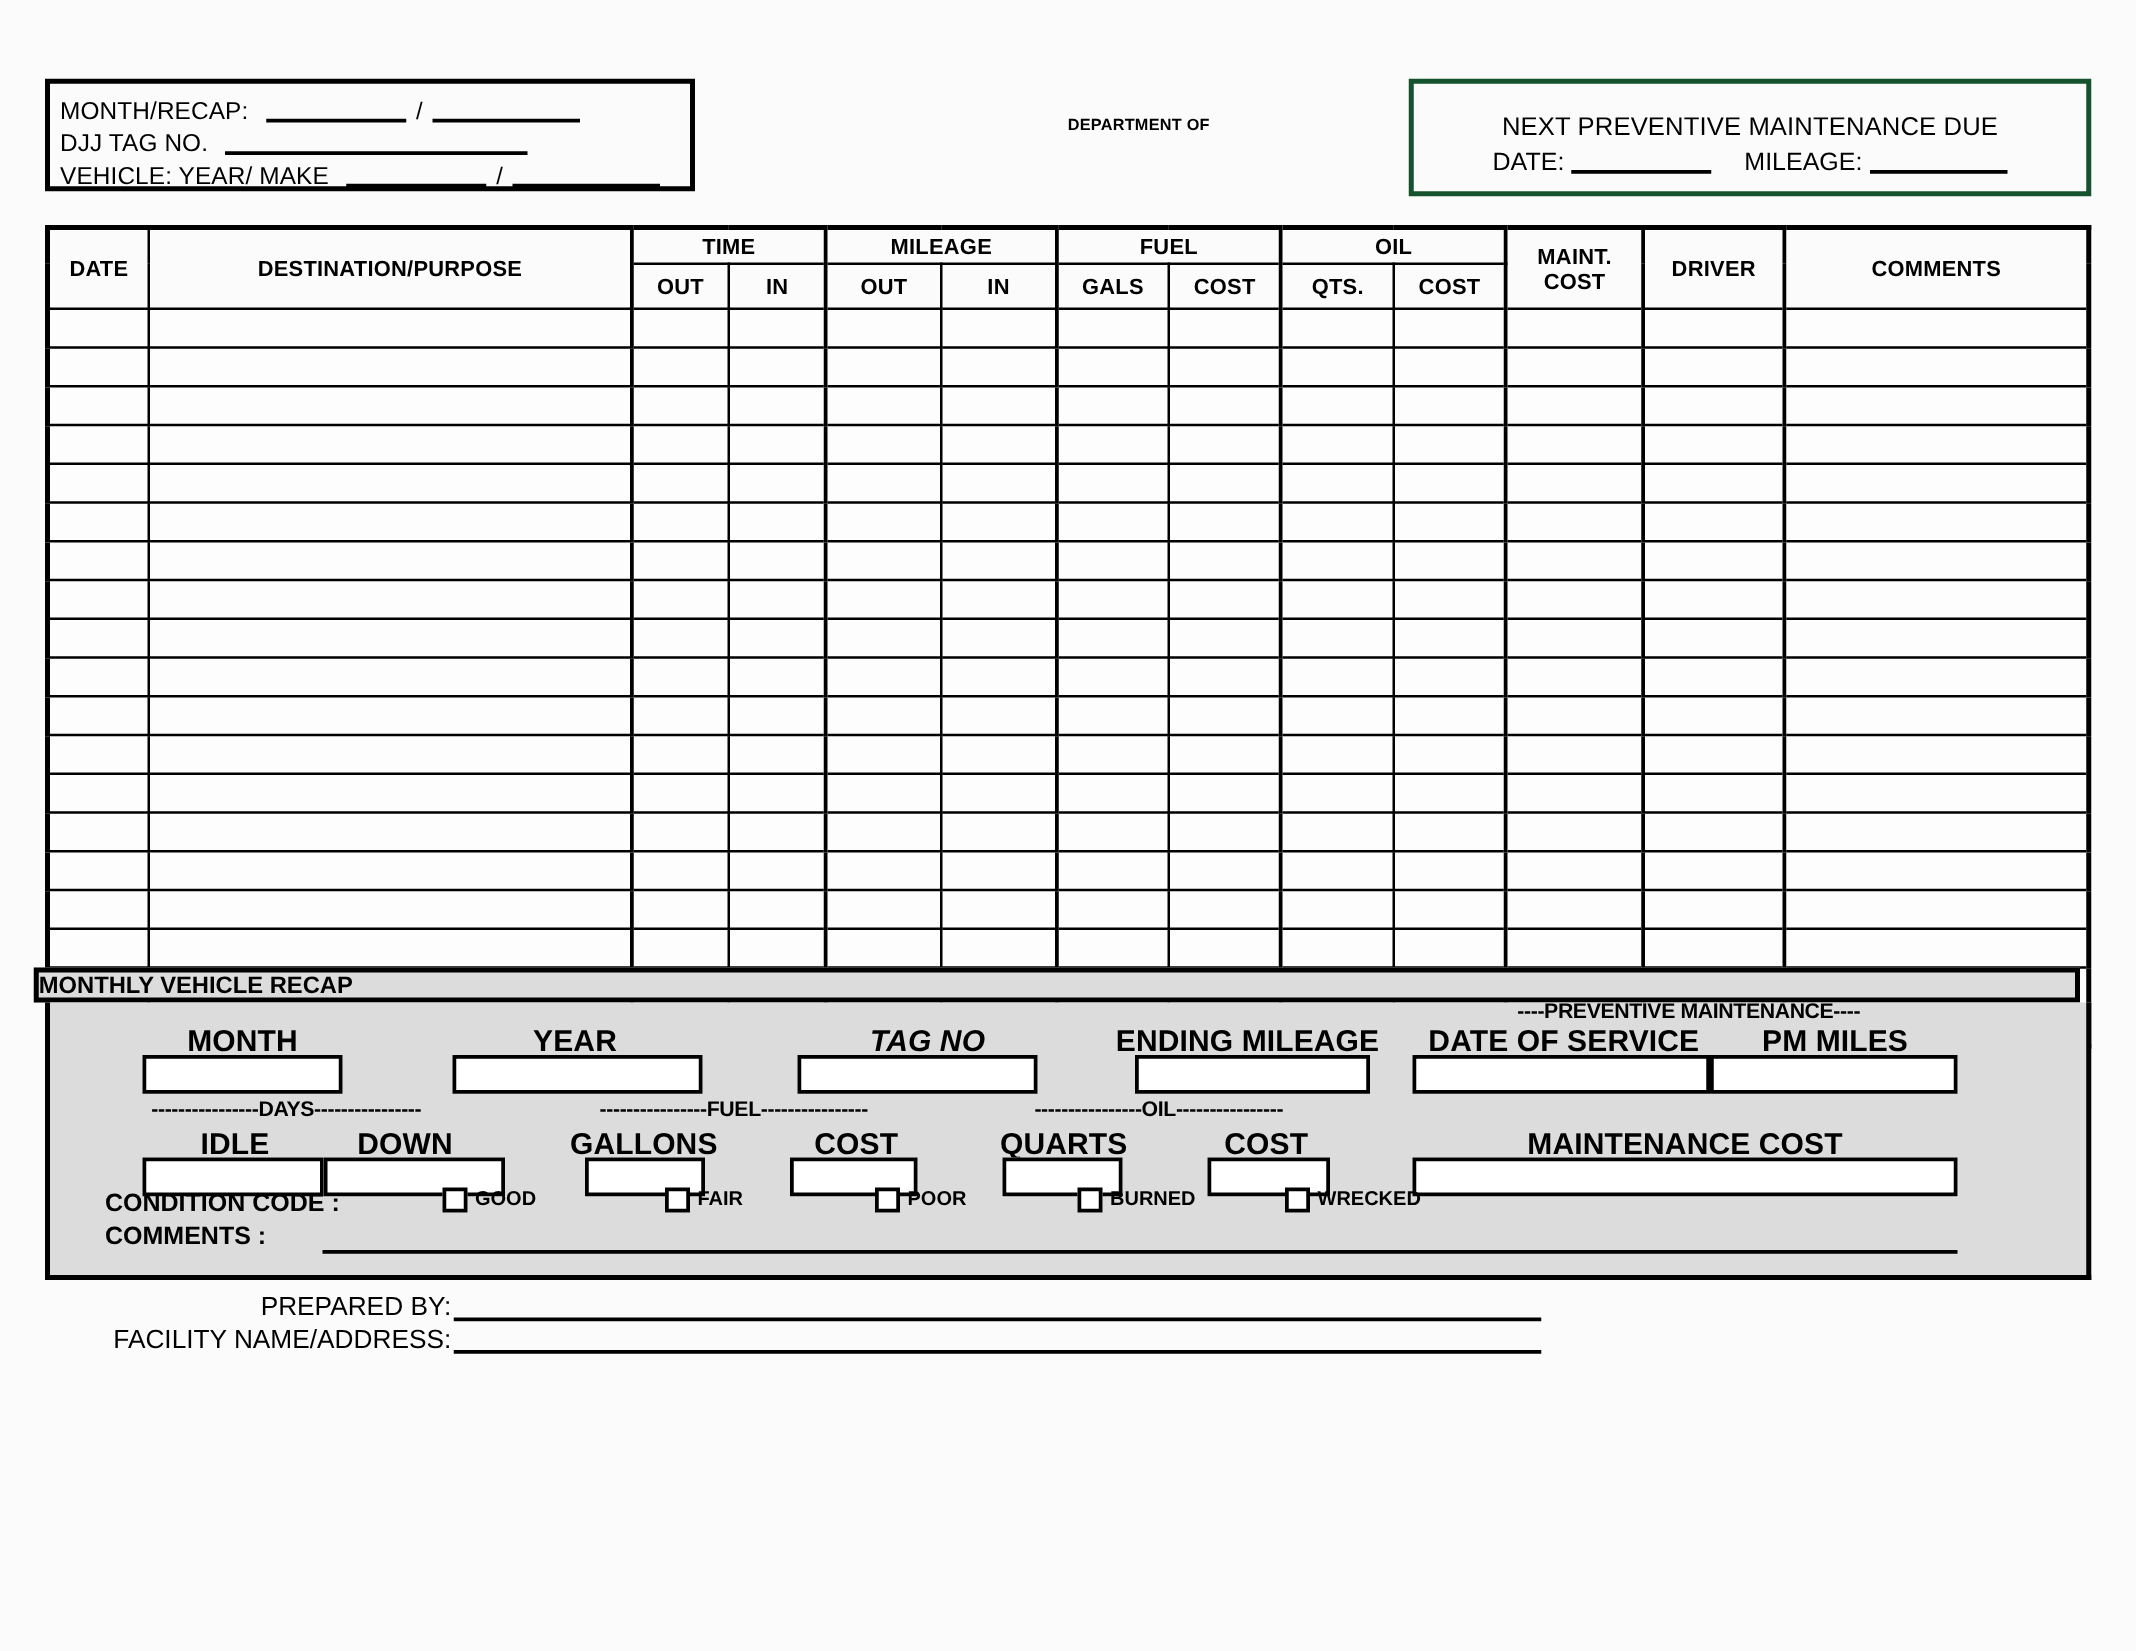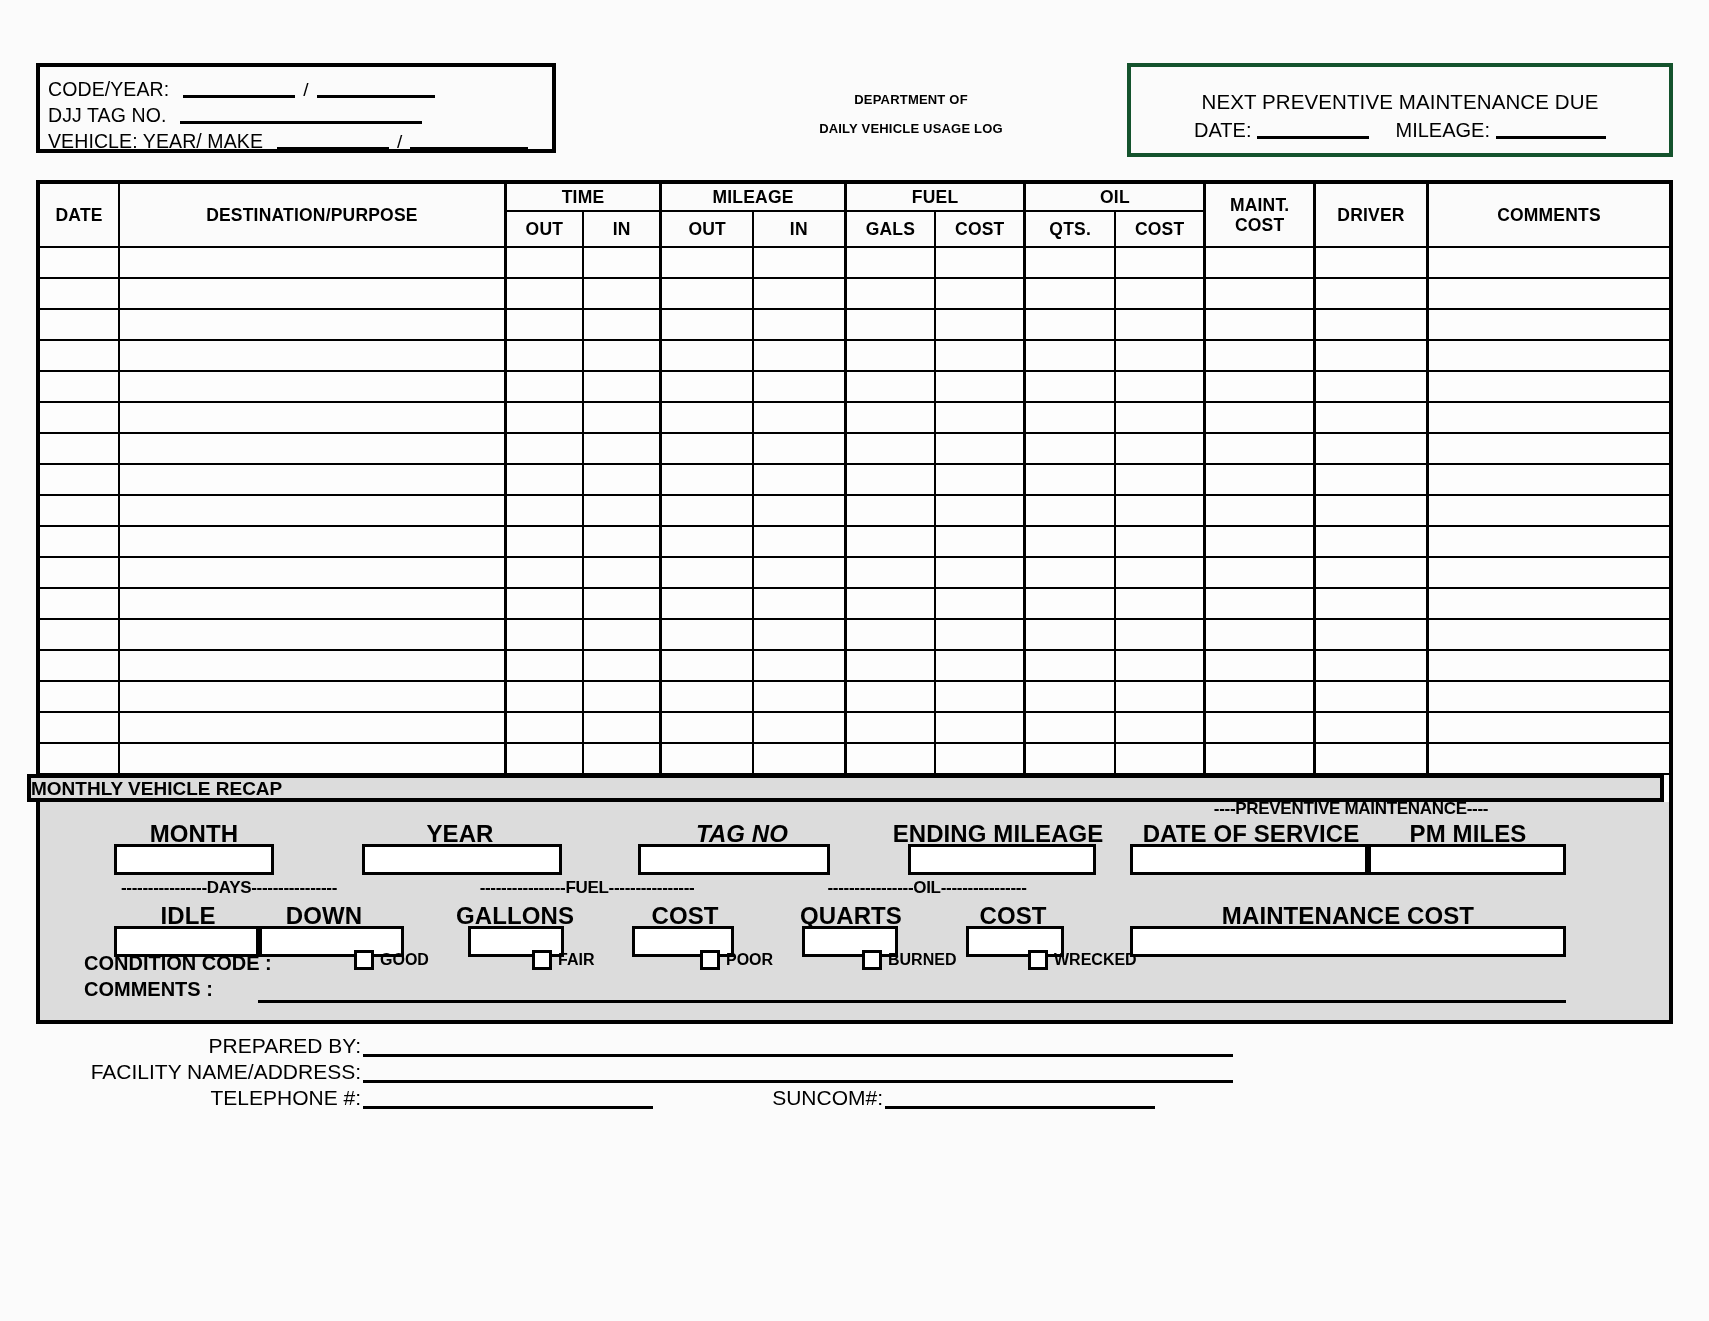--- a/index.html
+++ b/index.html
@@ -253,21 +253,21 @@
 </style>
 </head>
 <body>
 
 <div class="page">
 
   <div class="top-header">
 
     <div class="ident-box">
       <div class="ident-row">
-        <span class="ident-label">CODE/YEAR:</span>
+        <span class="ident-label">MONTH/RECAP:</span>
         <span class="ident-fill">
           <span class="rule rule-a"></span>
           <span class="slash">/</span>
           <span class="rule rule-b"></span>
         </span>
       </div>
       <div class="ident-row">
         <span class="ident-label">DJJ TAG NO.</span>
         <span class="ident-fill">
           <span class="rule rule-full"></span>
@@ -278,21 +278,20 @@
         <span class="ident-fill">
           <span class="rule rule-a"></span>
           <span class="slash">/</span>
           <span class="rule rule-b"></span>
         </span>
       </div>
     </div>
 
     <div class="center-title">
       <div>DEPARTMENT OF</div>
-      <div>DAILY VEHICLE USAGE LOG</div>
     </div>
 
     <div class="pm-box">
       <div class="pm-title">NEXT PREVENTIVE MAINTENANCE DUE</div>
       <div class="pm-fields">
         <span class="lbl">DATE:</span>
         <span class="pm-rule-date"></span>
         <span class="pm-gap"></span>
         <span class="lbl">MILEAGE:</span>
         <span class="pm-rule-mile"></span>
@@ -701,21 +700,15 @@
 
   <div class="footer">
     <div class="f-row" style="left:0; top:26px; width:1200px;">
       <span class="f-label" style="width:325px;">FACILITY NAME/ADDRESS:</span>
       <span class="f-rule" style="width:870px;"></span>
     </div>
     <div class="f-row" style="left:0; top:0; width:1200px;">
       <span class="f-label" style="width:325px;">PREPARED BY:</span>
       <span class="f-rule" style="width:870px;"></span>
     </div>
-    <div class="f-row" style="left:0; top:52px; width:1200px;">
-      <span class="f-label" style="width:325px;">TELEPHONE #:</span>
-      <span class="f-rule" style="width:290px;"></span>
-      <span class="f-label" style="width:170px; padding-left:60px;">SUNCOM#:</span>
-      <span class="f-rule" style="width:270px;"></span>
-    </div>
   </div>
 
 </div>
 
 </body></html>

